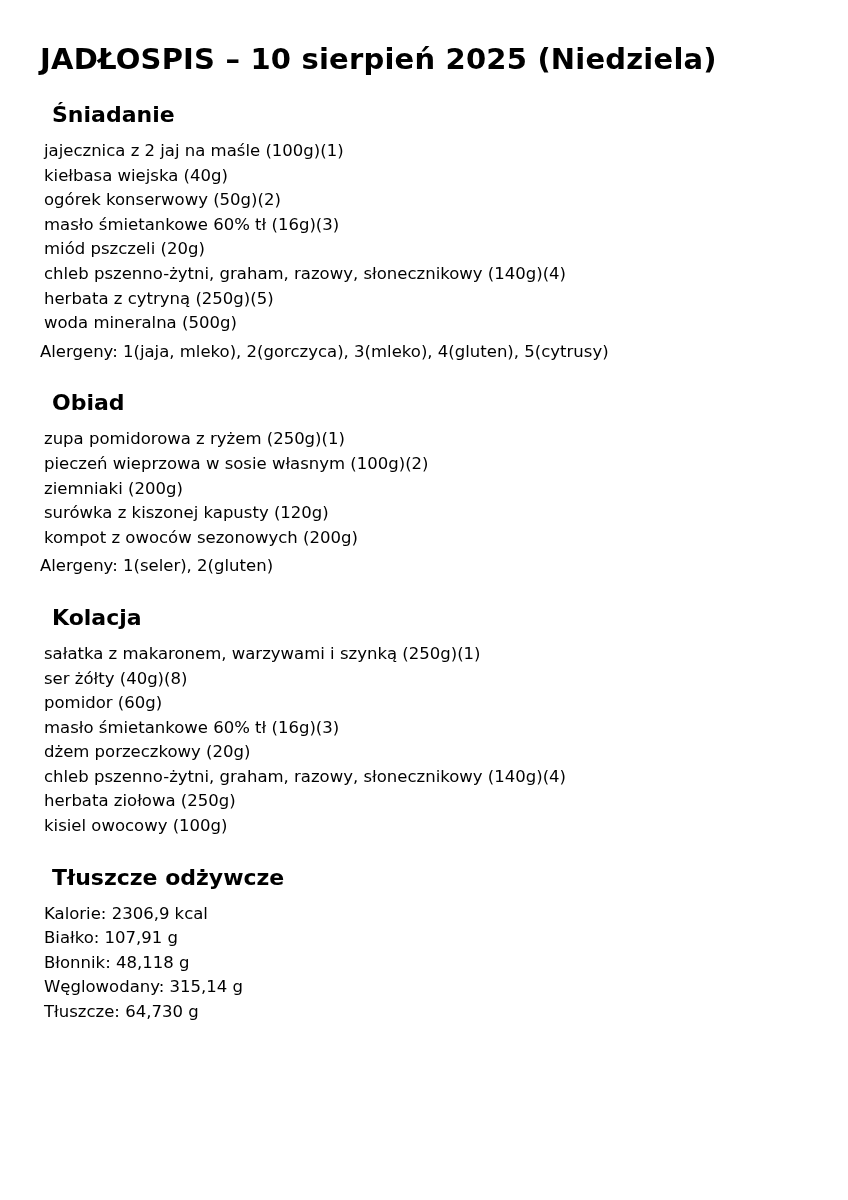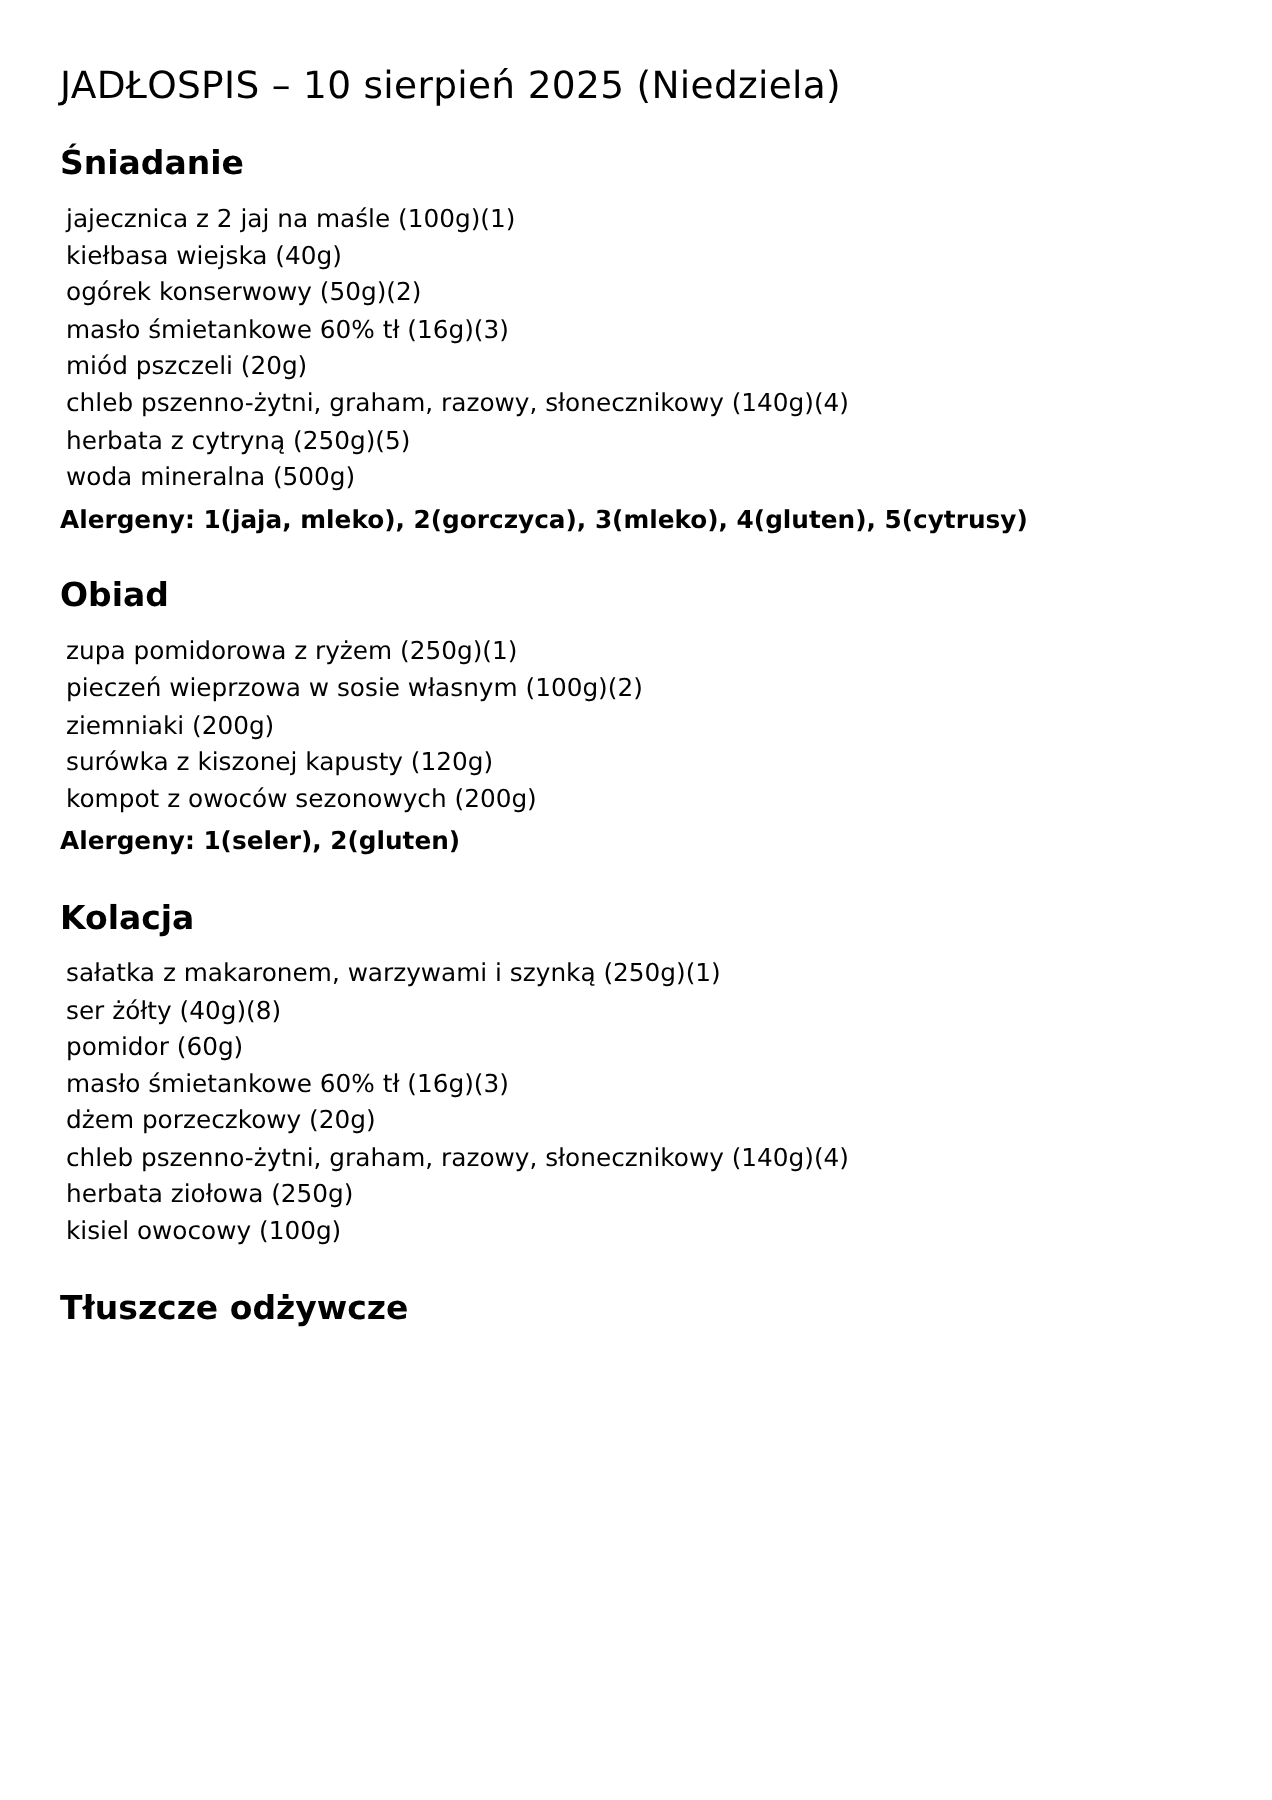--- a/index.html
+++ b/index.html
@@ -10,42 +10,41 @@
     font-family: "DejaVu Sans", "Liberation Sans", sans-serif;
   }
   .page {
     width: 848px;
     min-height: 1200px;
     box-sizing: border-box;
     padding: 28px 40px 40px 40px;
     background: #ffffff;
   }
   h1.doc-title {
-    font-size: 25px;
-    font-weight: normal;
+    font-size: 29px;
+    font-weight: bold;
     margin: 14px 0 12px 0;
     letter-spacing: 0.2px;
   }
   h2.section-heading {
     font-size: 22px;
     font-weight: bold;
-    margin: 26px 0 12px 0;
+    margin: 26px 0 12px 12px;
   }
   .items {
     margin: 4px;
   }
   .line {
     font-size: 16.5px;
     line-height: 24.6px;
   }
   .allergens {
     font-size: 16.5px;
     line-height: 24.6px;
     margin-top: 2px;
-    font-weight: bold;
   }
   .section {
     margin-bottom: 4px;
   }
 </style>
 </head>
 <body>
 
 <div class="page">
 
@@ -87,15 +86,22 @@
       <div class="line">masło śmietankowe 60% tł (16g)(3)</div>
       <div class="line">dżem porzeczkowy (20g)</div>
       <div class="line">chleb pszenno-żytni, graham, razowy, słonecznikowy (140g)(4)</div>
       <div class="line">herbata ziołowa (250g)</div>
       <div class="line">kisiel owocowy (100g)</div>
     </div>
   </div>
 
   <div class="section">
     <h2 class="section-heading">Tłuszcze odżywcze</h2>
+    <div class="items">
+      <div class="line">Kalorie: 2306,9 kcal</div>
+      <div class="line">Białko: 107,91 g</div>
+      <div class="line">Błonnik: 48,118 g</div>
+      <div class="line">Węglowodany: 315,14 g</div>
+      <div class="line">Tłuszcze: 64,730 g</div>
+    </div>
   </div>
 
 </div>
 
 </body></html>

